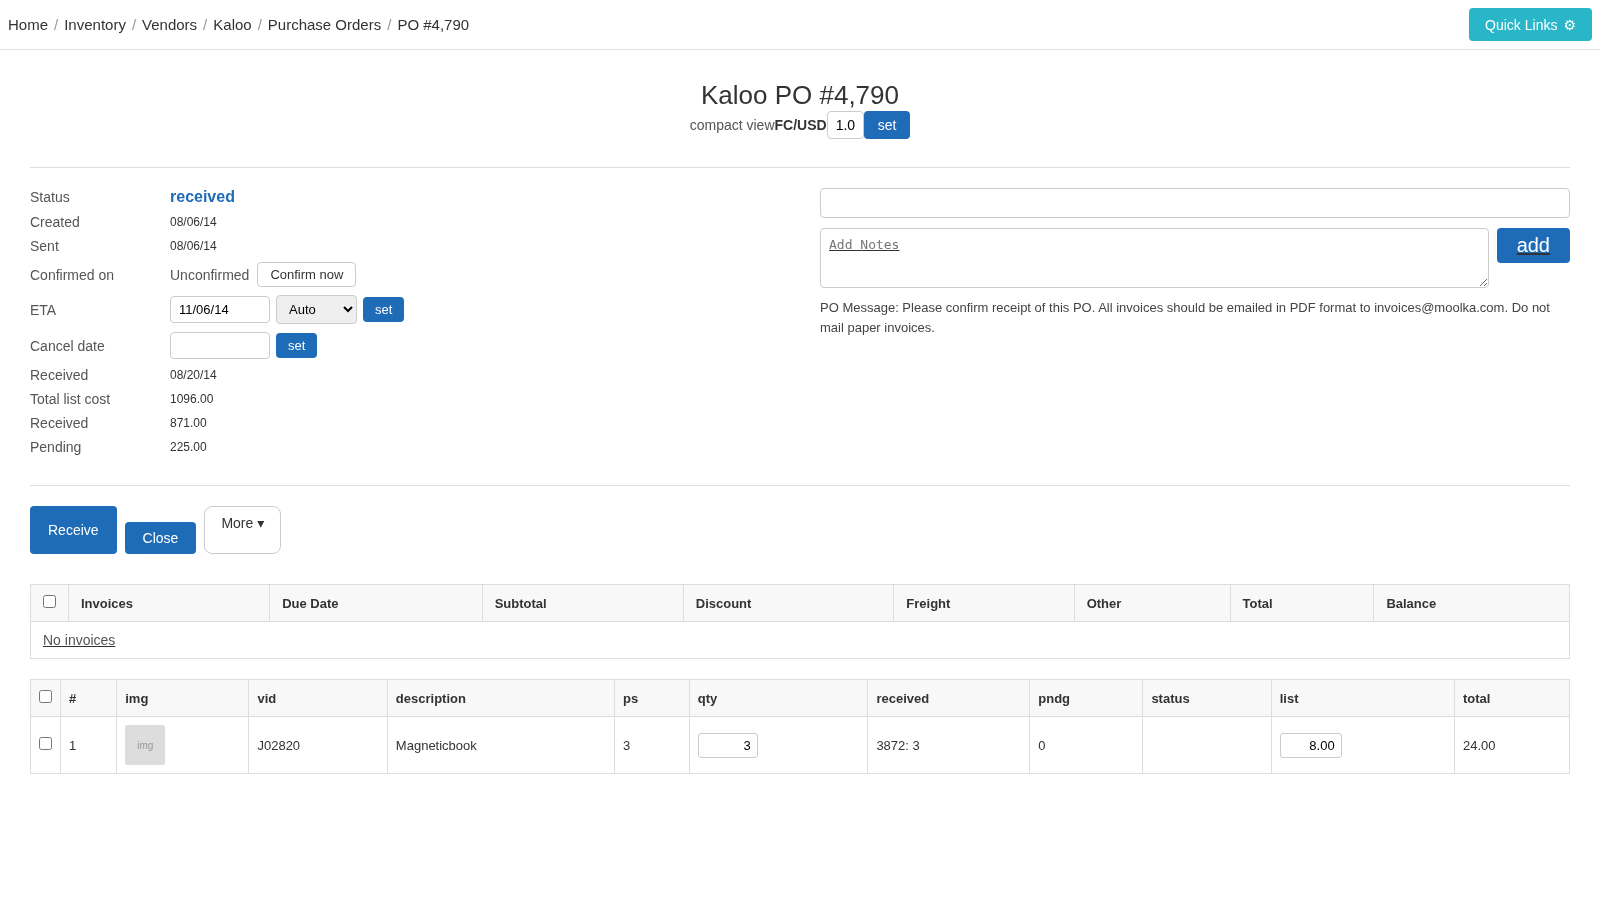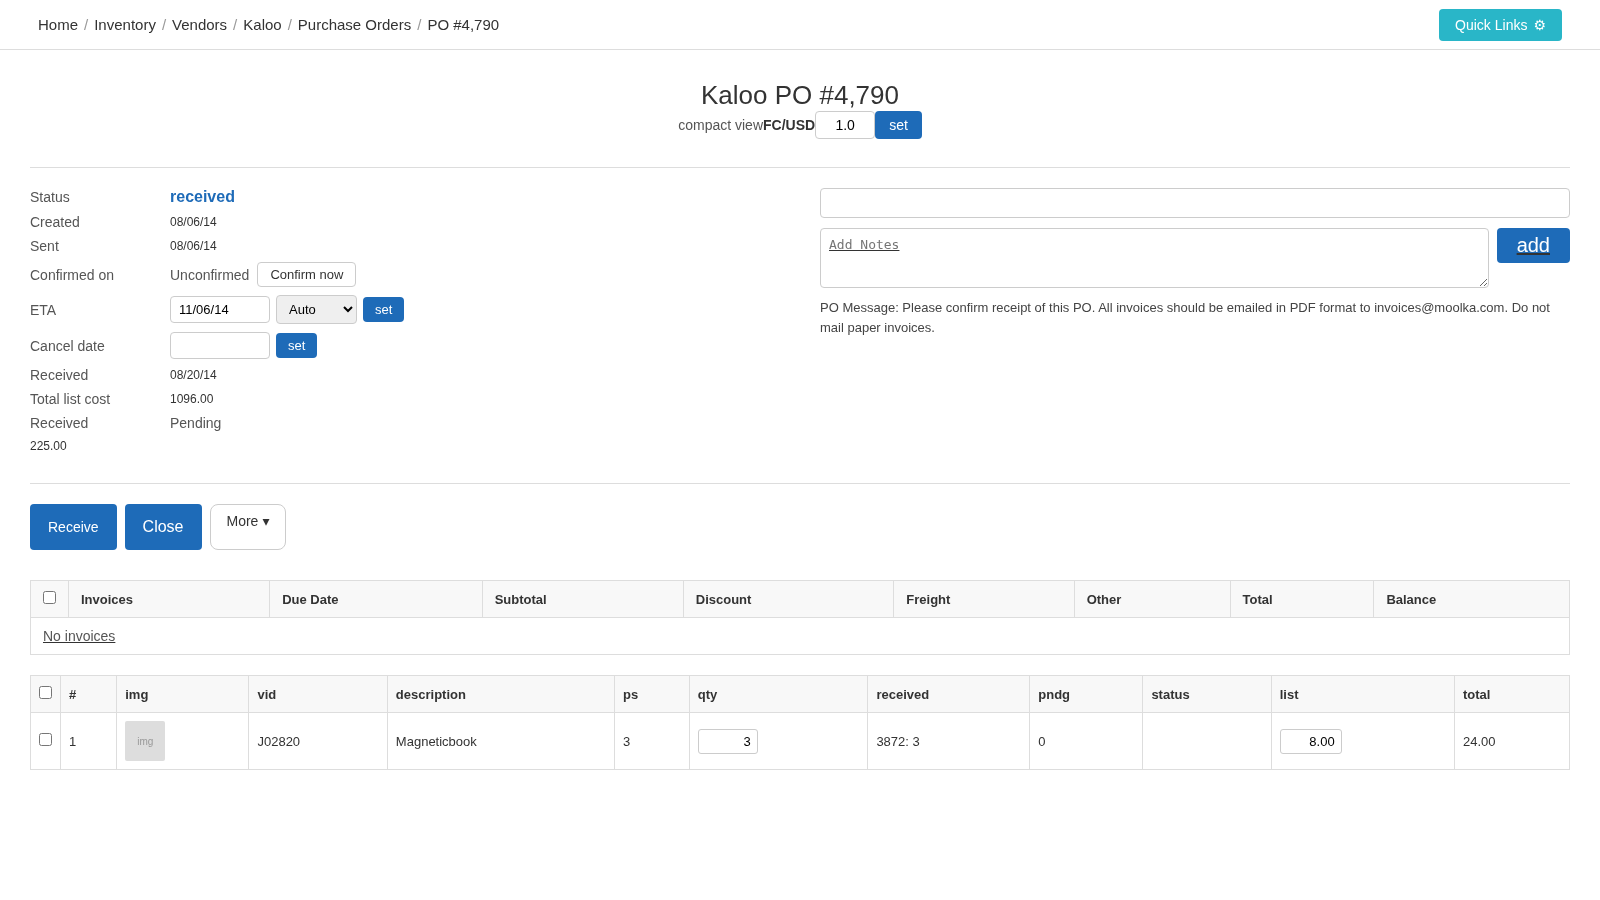--- a/index.html
+++ b/index.html
@@ -1,21 +1,21 @@
 <!DOCTYPE html>
 <html><head>
   <meta charset="utf-8">
   <style>
     * { box-sizing: border-box; margin: 0; padding: 0; }
     body { font-family: Arial, sans-serif; font-size: 14px; color: #333; background: #fff; }
 
     
     .top-nav {
-      display: flex; align-items: center; justify-content: space-between;
-      padding: 8px 38px; border-bottom: 1px solid #ddd; background: #fff;
+      display: flex; justify-content: space-between;
+      padding: 8px 8px; border-bottom: 1px solid #ddd; background: #fff;
       min-height: 50px;
       gap: 16px;
     }
     .breadcrumb { display: flex; align-items: center; gap: 6px; font-size: 15px; }
     .breadcrumb a { color: #333; text-decoration: none; }
     .breadcrumb .sep { color: #999; }
     .breadcrumb .current { color: #333; font-weight: normal; }
     .quick-links-btn {
       background: #29b6c8; color: #fff; border: none; padding: 8px 16px;
       border-radius: 4px; cursor: pointer; font-size: 14px; display: flex; align-items: center; gap: 6px;
@@ -28,21 +28,21 @@
     .page-title-row {
       display: flex; align-items: center; justify-content: space-between;
       margin-bottom: 28px;
       flex-direction: column;
     }
     .page-title { font-size: 26px; font-weight: 300; color: #333; }
     .view-controls { display: flex; align-items: center; font-size: 14px; }
     .view-controls label { color: #555; }
     .fc-usd { font-weight: bold; color: #333; }
     .fc-input {
-      width: 60px; padding: 5px 8px; border: 1px solid #ccc; border-radius: 4px;
+      width: 37px; padding: 5px 8px; border: 1px solid #ccc; border-radius: 4px;
       font-size: 14px; text-align: center;
     }
     .set-btn {
       background: #1e6bb8; color: #fff; border: none; padding: 6px 14px;
       border-radius: 4px; cursor: pointer; font-size: 14px;
     }
 
     
     .divider { border: none; border-top: 1px solid #ddd; margin: 0 0 20px 0; }
 
@@ -99,22 +99,22 @@
 
     
     .action-row {
       display: flex; gap: 8px; padding: 20px 0; border-top: 1px solid #ddd;
     }
     .receive-btn {
       background: #1e6bb8; color: #fff; border: none; padding: 8px 18px;
       border-radius: 4px; cursor: pointer; font-size: 14px;
     }
     .close-btn {
-      background: #1e6bb8; color: #fff; border: none; padding: 14px 18px;
-      border-radius: 4px; cursor: pointer; font-size: 16px;
+      background: #1e6bb8; color: #fff; border: none; padding: 8px 18px;
+      border-radius: 4px; cursor: pointer; font-size: 14px; margin-top: 16px;
     }
     .more-btn {
       background: #fff; color: #333; border: 1px solid #ccc; padding: 8px 16px;
       border-radius: 8px; cursor: pointer; font-size: 14px; display: flex; gap: 4px;
     }
 
     
     .table-section { margin-top: 10px; }
     .invoices-table {
       width: 100%; border-collapse: collapse; border: 1px solid #ddd;
@@ -231,20 +231,21 @@
           <button class="small-set-btn">set</button>
         </div>
 
         <span class="detail-label">Received</span>
         <span class="detail-value">08/20/14</span>
 
         <span class="detail-label">Total list cost</span>
         <span class="detail-value">1096.00</span>
 
         <span class="detail-label">Received</span>
+        <span class="detail-value">871.00</span>
 
         <span class="detail-label">Pending</span>
         <span class="detail-value">225.00</span>
 
       </div>
     </div>
 
     <div class="detail-right">
       <input type="text" class="search-input-wide" placeholder="" style="">
       <div class="notes-row">

